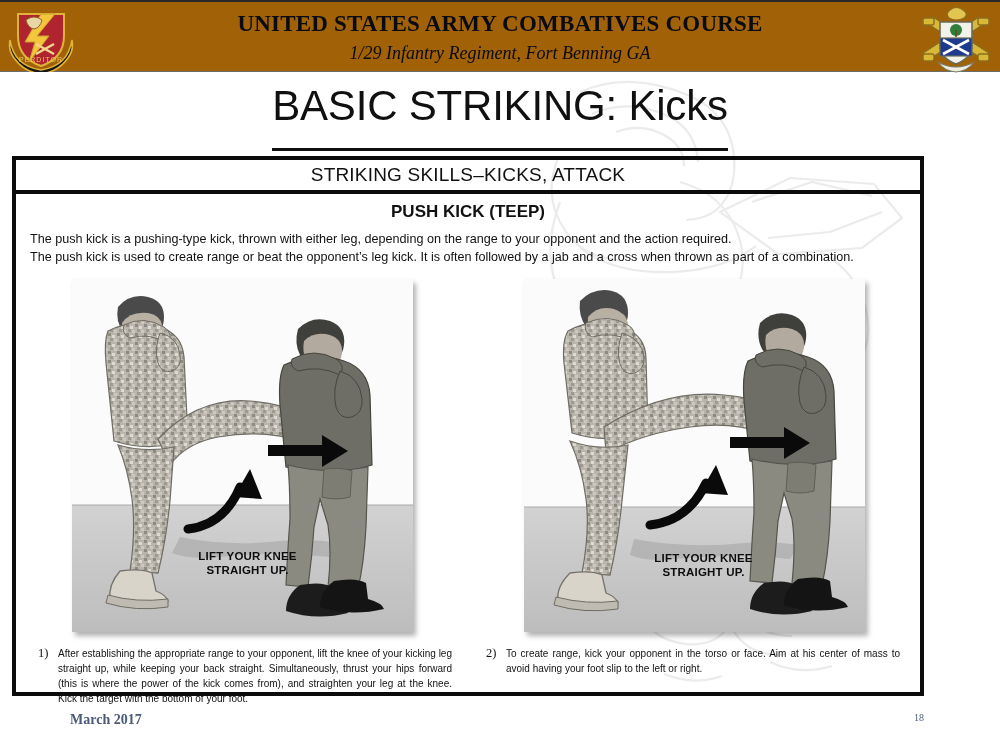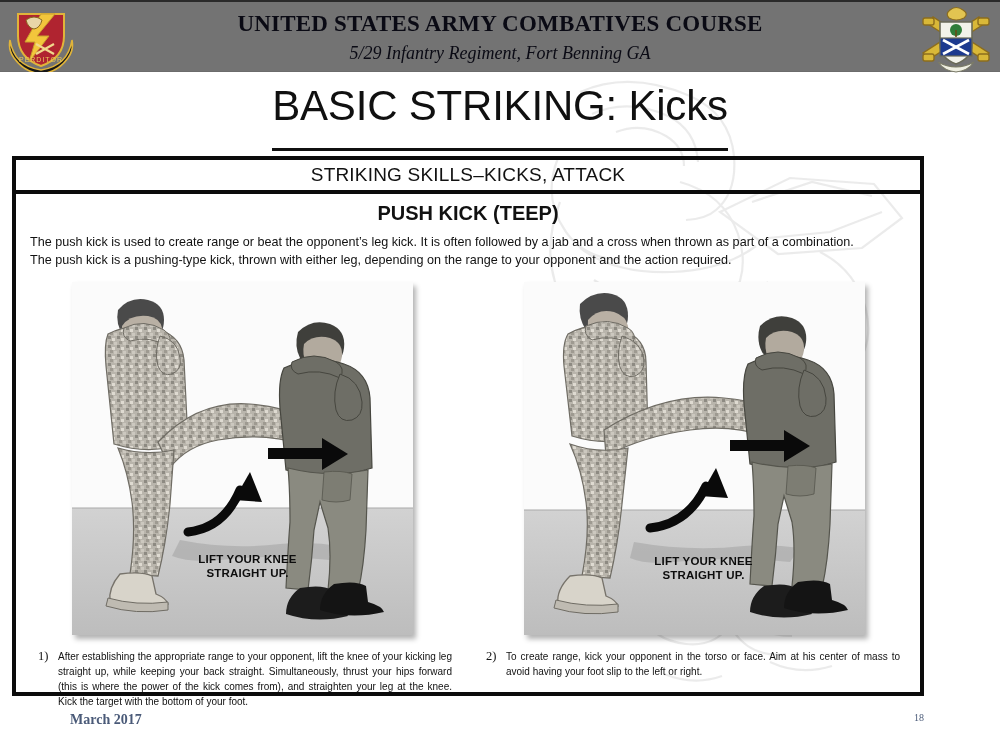--- a/index.html
+++ b/index.html
@@ -15,21 +15,21 @@
   #watermark{
     position:absolute;left:0;top:70px;width:1000px;height:683px;
     overflow:hidden;pointer-events:none;z-index:0;
     opacity:.28;
   }
   #watermark svg{position:absolute;left:520px;top:-8px;}
 
   
   #header{
     position:absolute;left:0;top:0;width:1000px;height:72px;
-    background:#737373;
+    background:#a16207;
     border-top:2px solid #2a2a2a;
     border-bottom:1px solid #6c6c6c;
     box-sizing:border-box;
     z-index:5;
   }
   #header .title-wrap{
     position:absolute;left:110px;top:0;width:780px;height:72px;
     display:flex;flex-direction:column;align-items:center;justify-content:center;
   }
   #header .h-title{
@@ -70,21 +70,21 @@
   #section-head{
     height:34px;border-bottom:4px solid #0b0b0b;
     display:flex;align-items:center;justify-content:center;
     box-sizing:border-box;
   }
   #section-head span{
     font-size:19px;color:#111;letter-spacing:.2px;
   }
   #sub-head{
     margin-top:8px;text-align:center;
-    font-size:20px;font-weight:bold;color:#111;
+    font-size:17px;font-weight:bold;color:#111;
   }
   #intro{
     margin:9px 14px 0 14px;
     font-size:12.6px;line-height:1.42;color:#111;
   }
   #intro p{margin:0;}
 
   
   #figures{
     display:flex;justify-content:space-around;
@@ -177,21 +177,21 @@
         <path d="M30 38 l18 10"></path>
           <path d="M30 48 l18 -10"></path>
       </g>
       <path d="M4 34 q4 26 31 30 q27 -4 31 -30 q2 10 -4 18 q-10 14 -27 16 q-17 -2 -27 -16 q-6 -8 -4 -18 z" fill="#171717" stroke="#e0b43a" stroke-width="1.6"></path>
       <text x="35" y="56" font-family="Liberation Sans, sans-serif" font-size="7" fill="#e9c85a" text-anchor="middle" letter-spacing="1">PERDITOR</text>
     </svg>
   </div>
 
   <div class="title-wrap">
     <div class="h-title">UNITED STATES ARMY COMBATIVES COURSE</div>
-    <div class="h-sub">5/29 Infantry Regiment, Fort Benning GA</div>
+    <div class="h-sub">1/29 Infantry Regiment, Fort Benning GA</div>
   </div>
 
   <div class="crest right">
     <svg width="72" height="70" viewBox="0 0 72 70" xmlns="http://www.w3.org/2000/svg">
       <g stroke="#8c6d1e" stroke-width="1.4" fill="#d9b838">
         <path d="M8 20 l56 36 l5 -7 l-56 -36 z"></path>
         <path d="M64 20 l-56 36 l-5 -7 l56 -36 z"></path>
         <rect x="3" y="14" width="11" height="7" rx="2"></rect>
         <rect x="58" y="14" width="11" height="7" rx="2"></rect>
         <rect x="3" y="50" width="11" height="7" rx="2"></rect>
@@ -217,22 +217,22 @@
 
 <div id="content-box">
 
   <div id="section-head">
     <span>STRIKING SKILLS–KICKS, ATTACK</span>
   </div>
 
   <div id="sub-head">PUSH KICK (TEEP)</div>
 
   <div id="intro">
+    <p>The push kick is a pushing-type kick, thrown with either leg, depending on the range to your opponent and the action required.</p>
     <p>The push kick is used to create range or beat the opponent’s leg kick. It is often followed by a jab and a cross when thrown as part of a combination.</p>
-    <p>The push kick is a pushing-type kick, thrown with either leg, depending on the range to your opponent and the action required.</p>
   </div>
 
   <div id="figures">
 
     <div class="photo-frame">
       <svg width="341" height="353" viewBox="0 0 341 353" xmlns="http://www.w3.org/2000/svg">
         <defs>
           <pattern id="acuL" width="9" height="9" patternUnits="userSpaceOnUse">
             <rect width="9" height="9" fill="#b9b5ac"></rect>
             <rect x="0" y="0" width="3" height="3" fill="#8d8a82"></rect>

